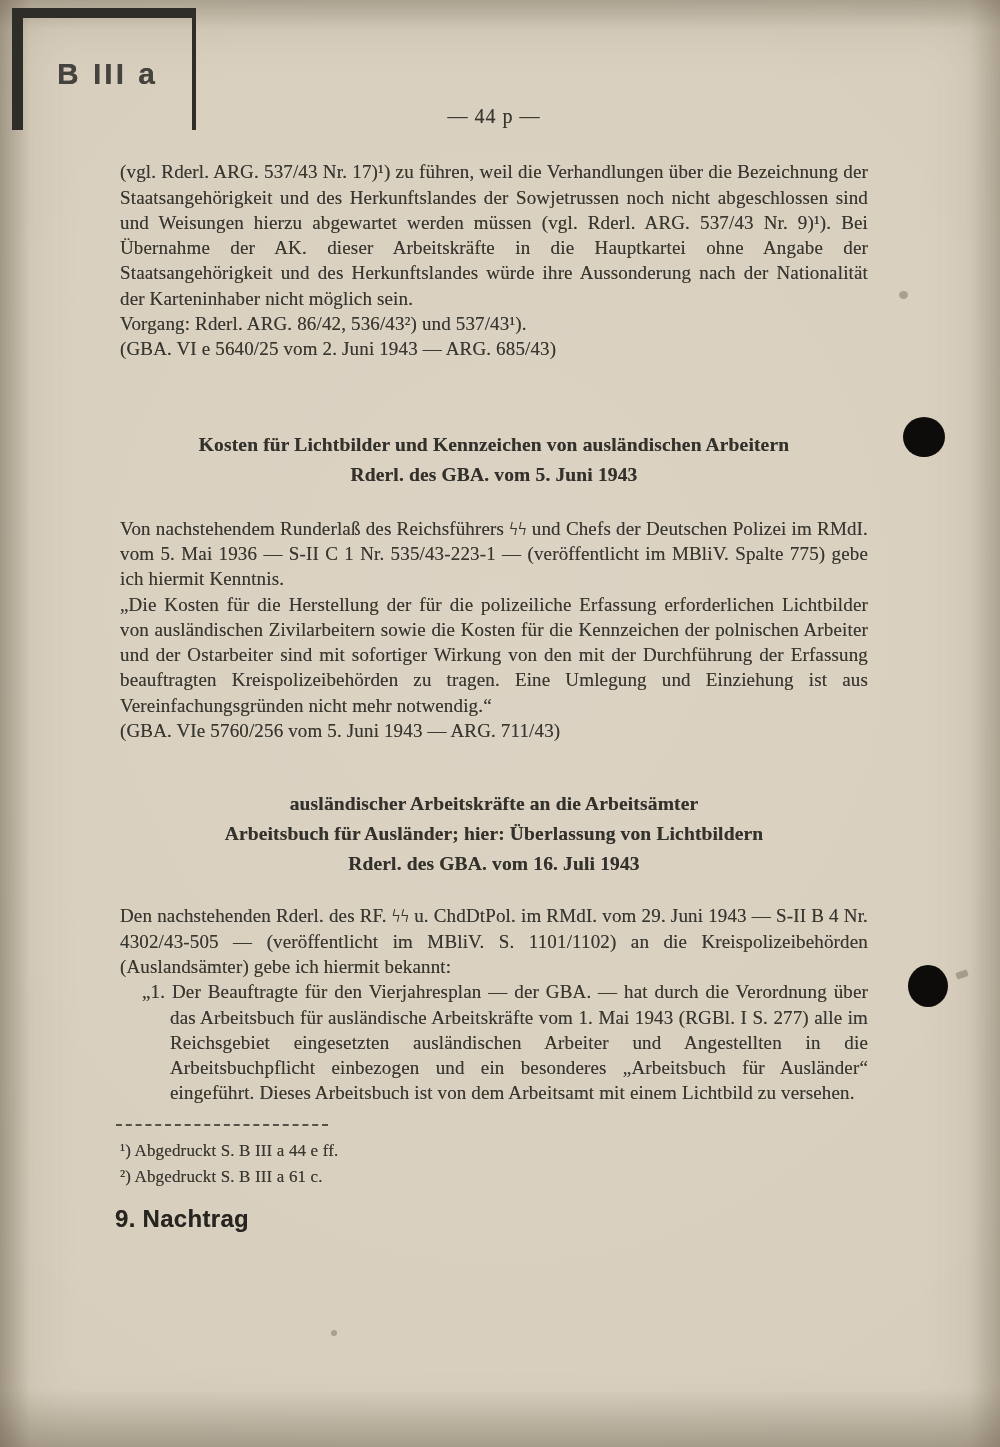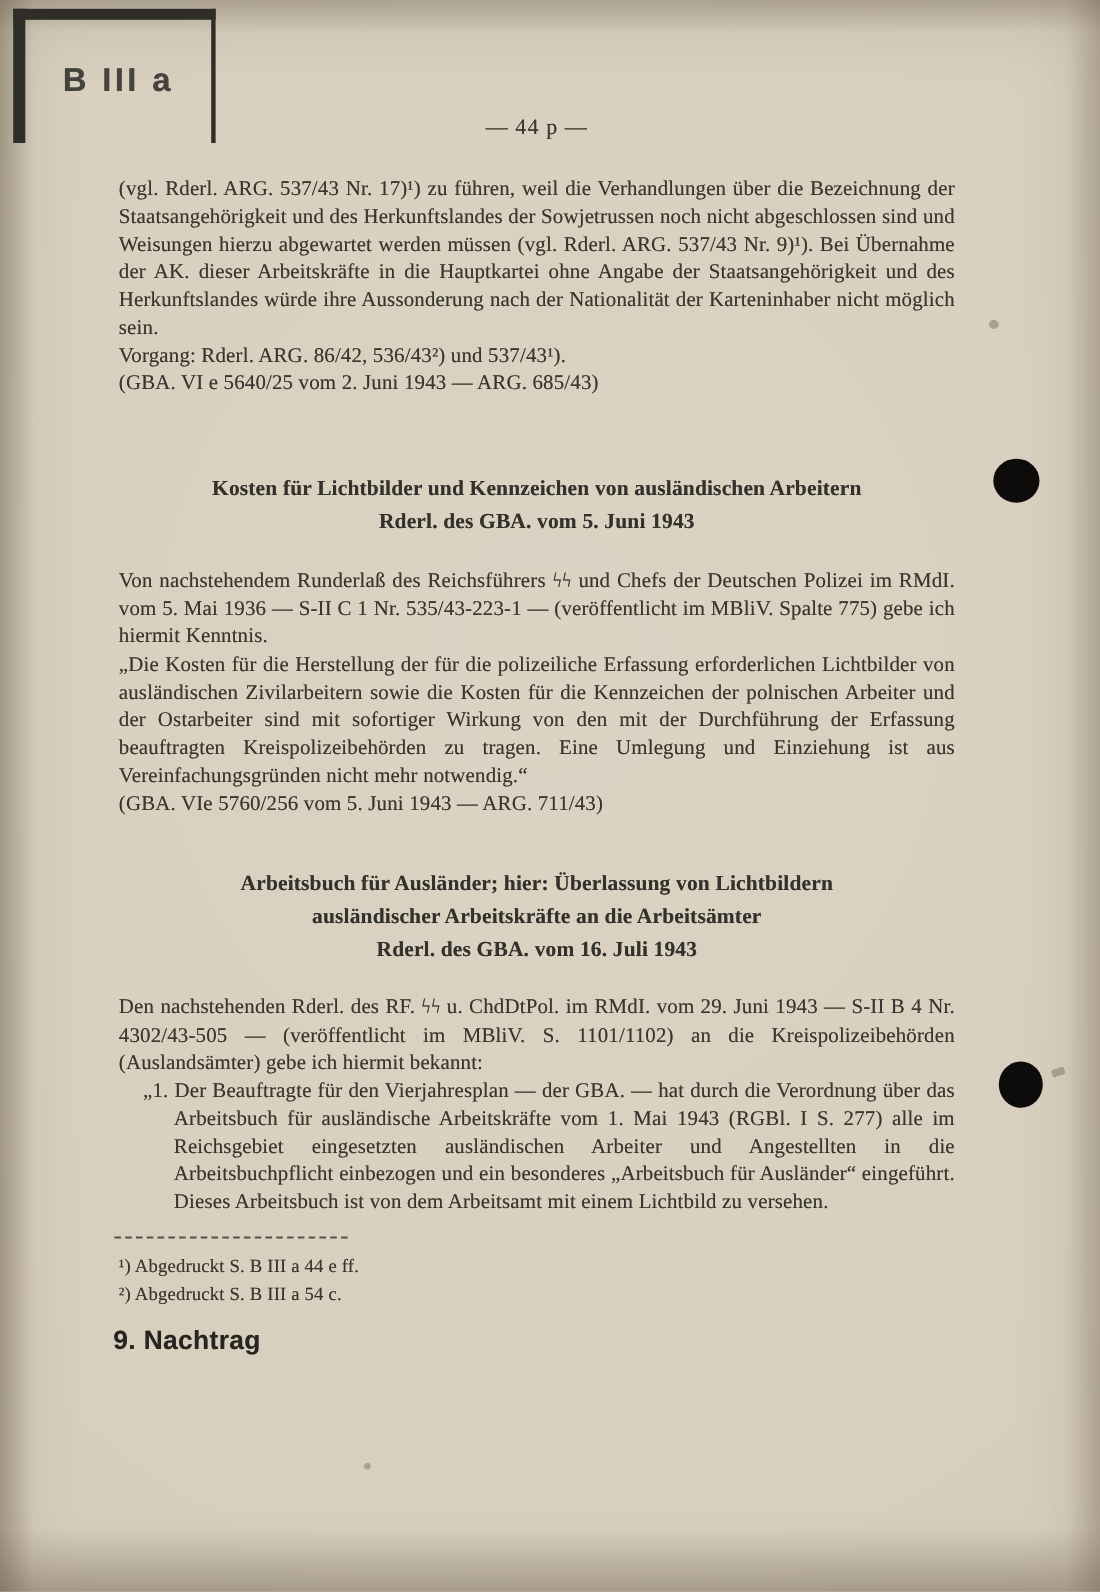--- a/index.html
+++ b/index.html
@@ -32,21 +32,21 @@
   }
   .corner-text {
     font-family: "Liberation Sans", "DejaVu Sans", sans-serif;
     font-weight: bold;
     font-size: 30px;
     letter-spacing: 3px;
     color: #45433d;
     text-shadow: 0 0 0.6px rgba(60,55,45,0.7);
   }
   .content {
-    position: absolute; left: 108px; right: 132px; top: 104px;
+    position: absolute; left: 120px; right: 132px; top: 104px;
     color: #37362f;
     font-size: 19px;
     line-height: 25.3px;
     letter-spacing: 0.15px;
     text-shadow: 0 0 0.5px rgba(55,50,40,0.55);
   }
   .page-number {
     text-align: center;
     font-size: 20px;
     margin: 0 0 30px 0;
@@ -124,32 +124,32 @@
     <div class="heading heading-kosten">
       <div>Kosten für Lichtbilder und Kennzeichen von ausländischen Arbeitern</div>
       <div>Rderl. des GBA. vom 5. Juni 1943</div>
     </div>
 
     <p class="just">Von nachstehendem Runderlaß des Reichsführers ϟϟ und Chefs der Deutschen Polizei im RMdI. vom 5. Mai 1936 — S-II C 1 Nr. 535/43-223-1 — (veröffentlicht im MBliV. Spalte 775) gebe ich hiermit Kenntnis.</p>
     <p class="just">„Die Kosten für die Herstellung der für die polizeiliche Erfassung erforderlichen Lichtbilder von ausländischen Zivilarbeitern sowie die Kosten für die Kennzeichen der polnischen Arbeiter und der Ostarbeiter sind mit sofortiger Wirkung von den mit der Durchführung der Erfassung beauftragten Kreispolizeibehörden zu tragen. Eine Umlegung und Einziehung ist aus Vereinfachungsgründen nicht mehr notwendig.“</p>
     <p>(GBA. VIe 5760/256 vom 5. Juni 1943 — ARG. 711/43)</p>
 
     <div class="heading heading-arbeitsbuch">
+      <div>ausländischer Arbeitskräfte an die Arbeitsämter</div>
       <div>Arbeitsbuch für Ausländer; hier: Überlassung von Lichtbildern</div>
-      <div>ausländischer Arbeitskräfte an die Arbeitsämter</div>
       <div>Rderl. des GBA. vom 16. Juli 1943</div>
     </div>
 
     <p class="just">Den nachstehenden Rderl. des RF. ϟϟ u. ChdDtPol. im RMdI. vom 29. Juni 1943 — S-II B 4 Nr. 4302/43-505 — (veröffentlicht im MBliV. S. 1101/1102) an die Kreispolizeibehörden (Auslandsämter) gebe ich hiermit bekannt:</p>
     <p class="list-item">„1. Der Beauftragte für den Vierjahresplan — der GBA. — hat durch die Verordnung über das Arbeitsbuch für ausländische Arbeitskräfte vom 1. Mai 1943 (RGBl. I S. 277) alle im Reichsgebiet eingesetzten ausländischen Arbeiter und Angestellten in die Arbeitsbuchpflicht einbezogen und ein besonderes „Arbeitsbuch für Ausländer“ eingeführt. Dieses Arbeitsbuch ist von dem Arbeitsamt mit einem Lichtbild zu versehen.</p>
 
     <hr class="footnote-rule">
 
     <p class="footnote">¹) Abgedruckt S. B III a 44 e ff.</p>
-    <p class="footnote">²) Abgedruckt S. B III a 54 c.</p>
+    <p class="footnote">²) Abgedruckt S. B III a 61 c.</p>
 
     <div class="footer-label">9. Nachtrag</div>
 
   </div>
 
   <div class="hole-punch hole-punch-top"></div>
   <div class="hole-punch hole-punch-bottom"></div>
   <div class="speck speck-1"></div>
   <div class="speck speck-2"></div>
   <div class="speck speck-3"></div>

